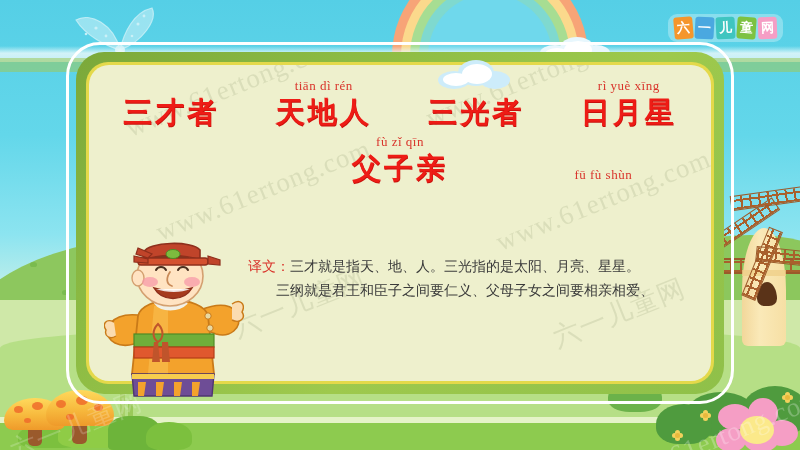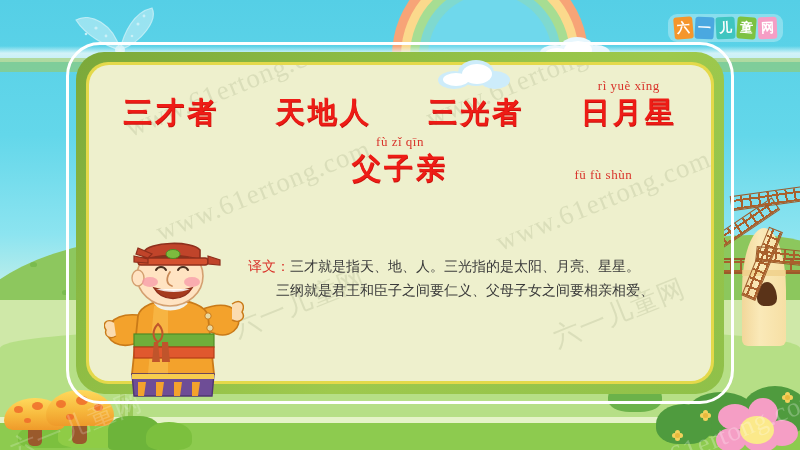--- a/index.html
+++ b/index.html
@@ -291,20 +291,21 @@
     <u style="left:24px;top:6px;width:30px;height:20px;"></u>
   </div>
 
   <div class="verses">
 
     <div class="verse-row">
       <div class="verse-cell">
         <div class="hanzi">三才者</div>
       </div>
       <div class="verse-cell">
+        <div class="pinyin">tiān dì rén</div>
         <div class="hanzi">天地人</div>
       </div>
       <div class="verse-cell">
         <div class="hanzi">三光者</div>
       </div>
       <div class="verse-cell">
         <div class="pinyin">rì yuè xīng</div>
         <div class="hanzi">日月星</div>
       </div>
     </div>

